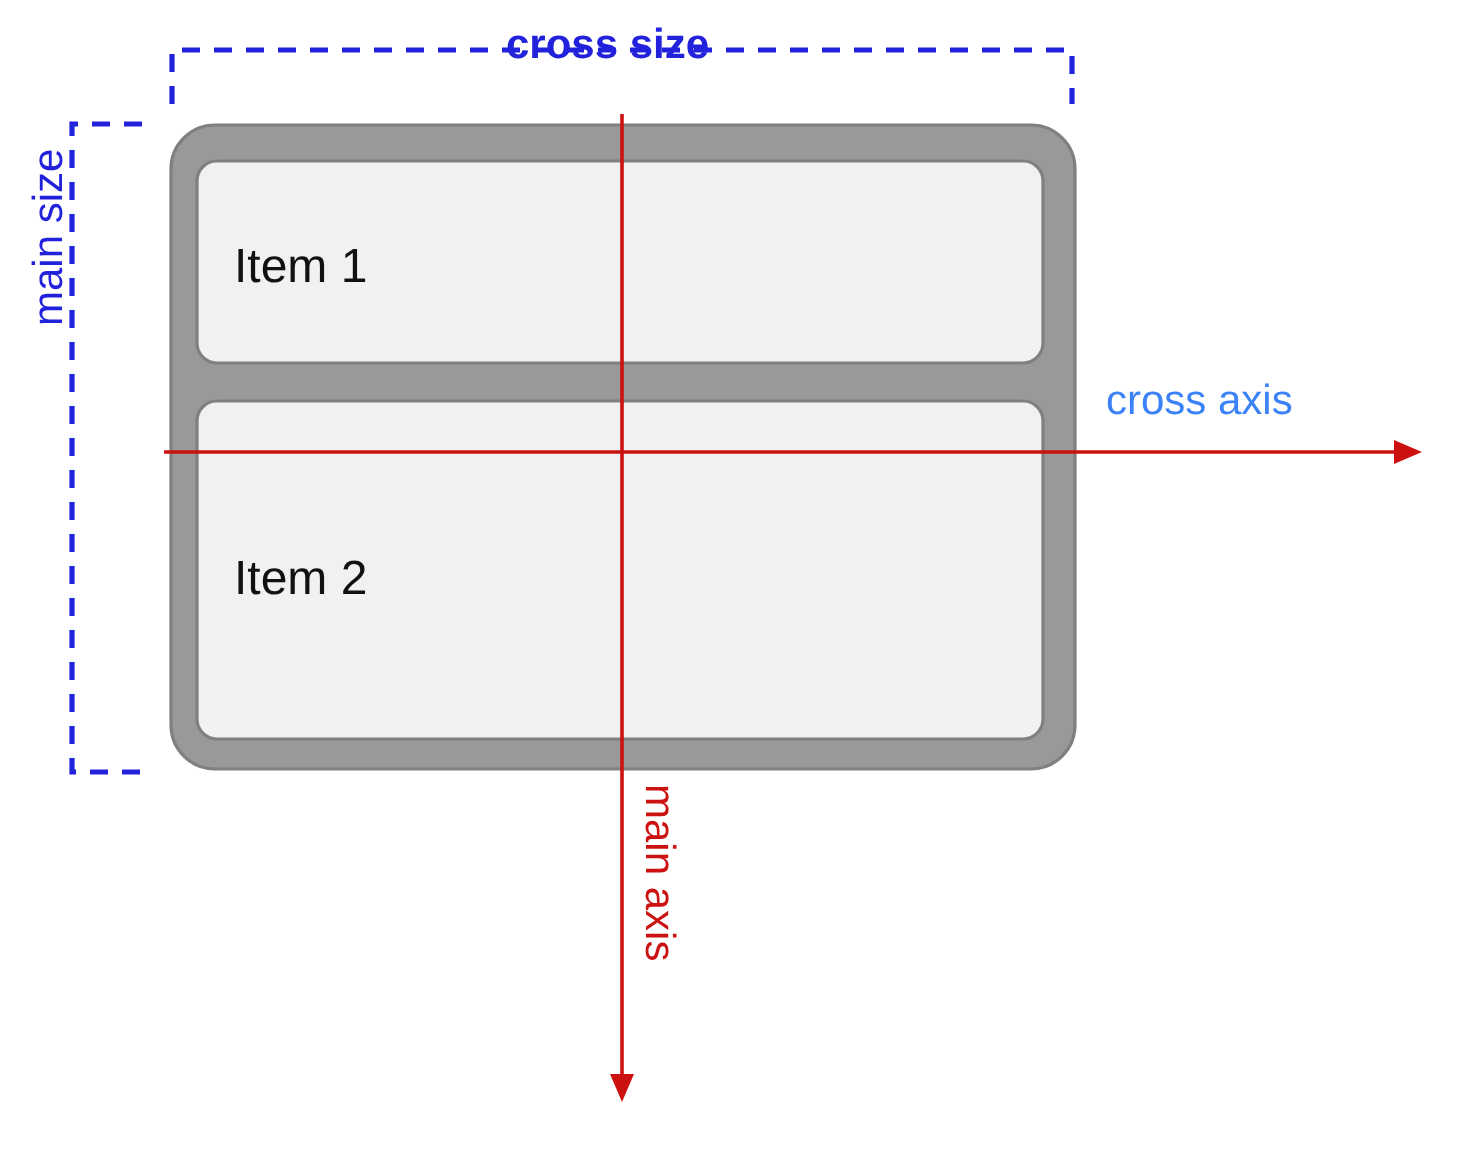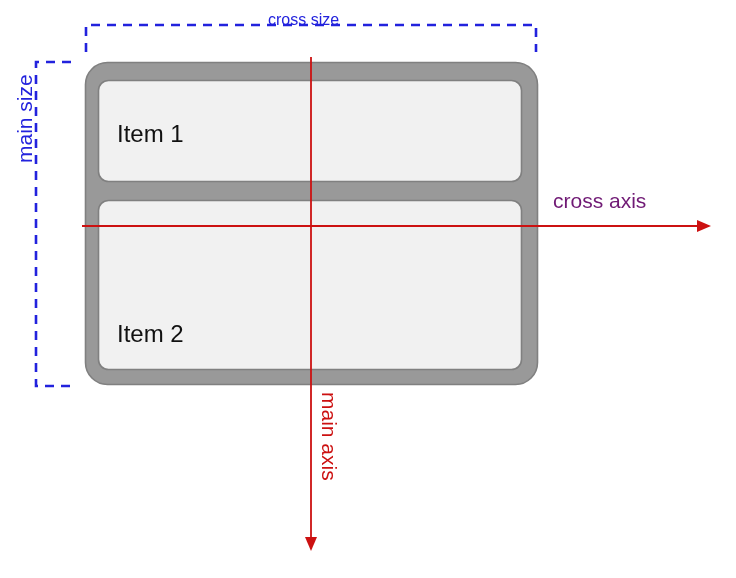--- a/index.html
+++ b/index.html
@@ -22,58 +22,59 @@
     left: 0;
     top: 0;
   }
   .label-text {
     position: absolute;
     white-space: nowrap;
     line-height: 1;
   }
   
   #label-cross-size {
-    left: 268px;
+    left: 253px;
     top: 12px;
-    font-size: 16px;
+    font-size: 21px;
     color: #2222dd;
+    font-weight: bold;
   }
   #label-main-size {
     left: 14px;
     top: 163px;
     font-size: 21px;
     color: #2222dd;
     transform: rotate(-90deg);
     transform-origin: 0 0;
     
   }
   
   #label-cross-axis {
     left: 553px;
     top: 190px;
     font-size: 21px;
-    color: #701a75;
+    color: #3b82f6;
   }
   #label-main-axis {
     left: 340px;
     top: 392px;
     font-size: 21px;
     color: #cc1111;
     transform: rotate(90deg);
     transform-origin: 0 0;
   }
   
   .item-label {
     position: absolute;
     font-size: 24px;
     color: #111111;
     white-space: nowrap;
   }
   #item-1-label { left: 117px; top: 120px; text-align: right; }
-  #item-2-label { left: 117px; top: 276px; margin-top: 44px; }
+  #item-2-label { left: 117px; top: 276px; }
 </style>
 </head>
 <body>
 
 <div id="stage">
 
   <svg id="diagram-svg" width="736" height="578" viewBox="0 0 736 578">
 
     <defs>
       <marker id="arrow-right" markerWidth="14" markerHeight="14" refX="1" refY="6" orient="auto" markerUnits="userSpaceOnUse">

